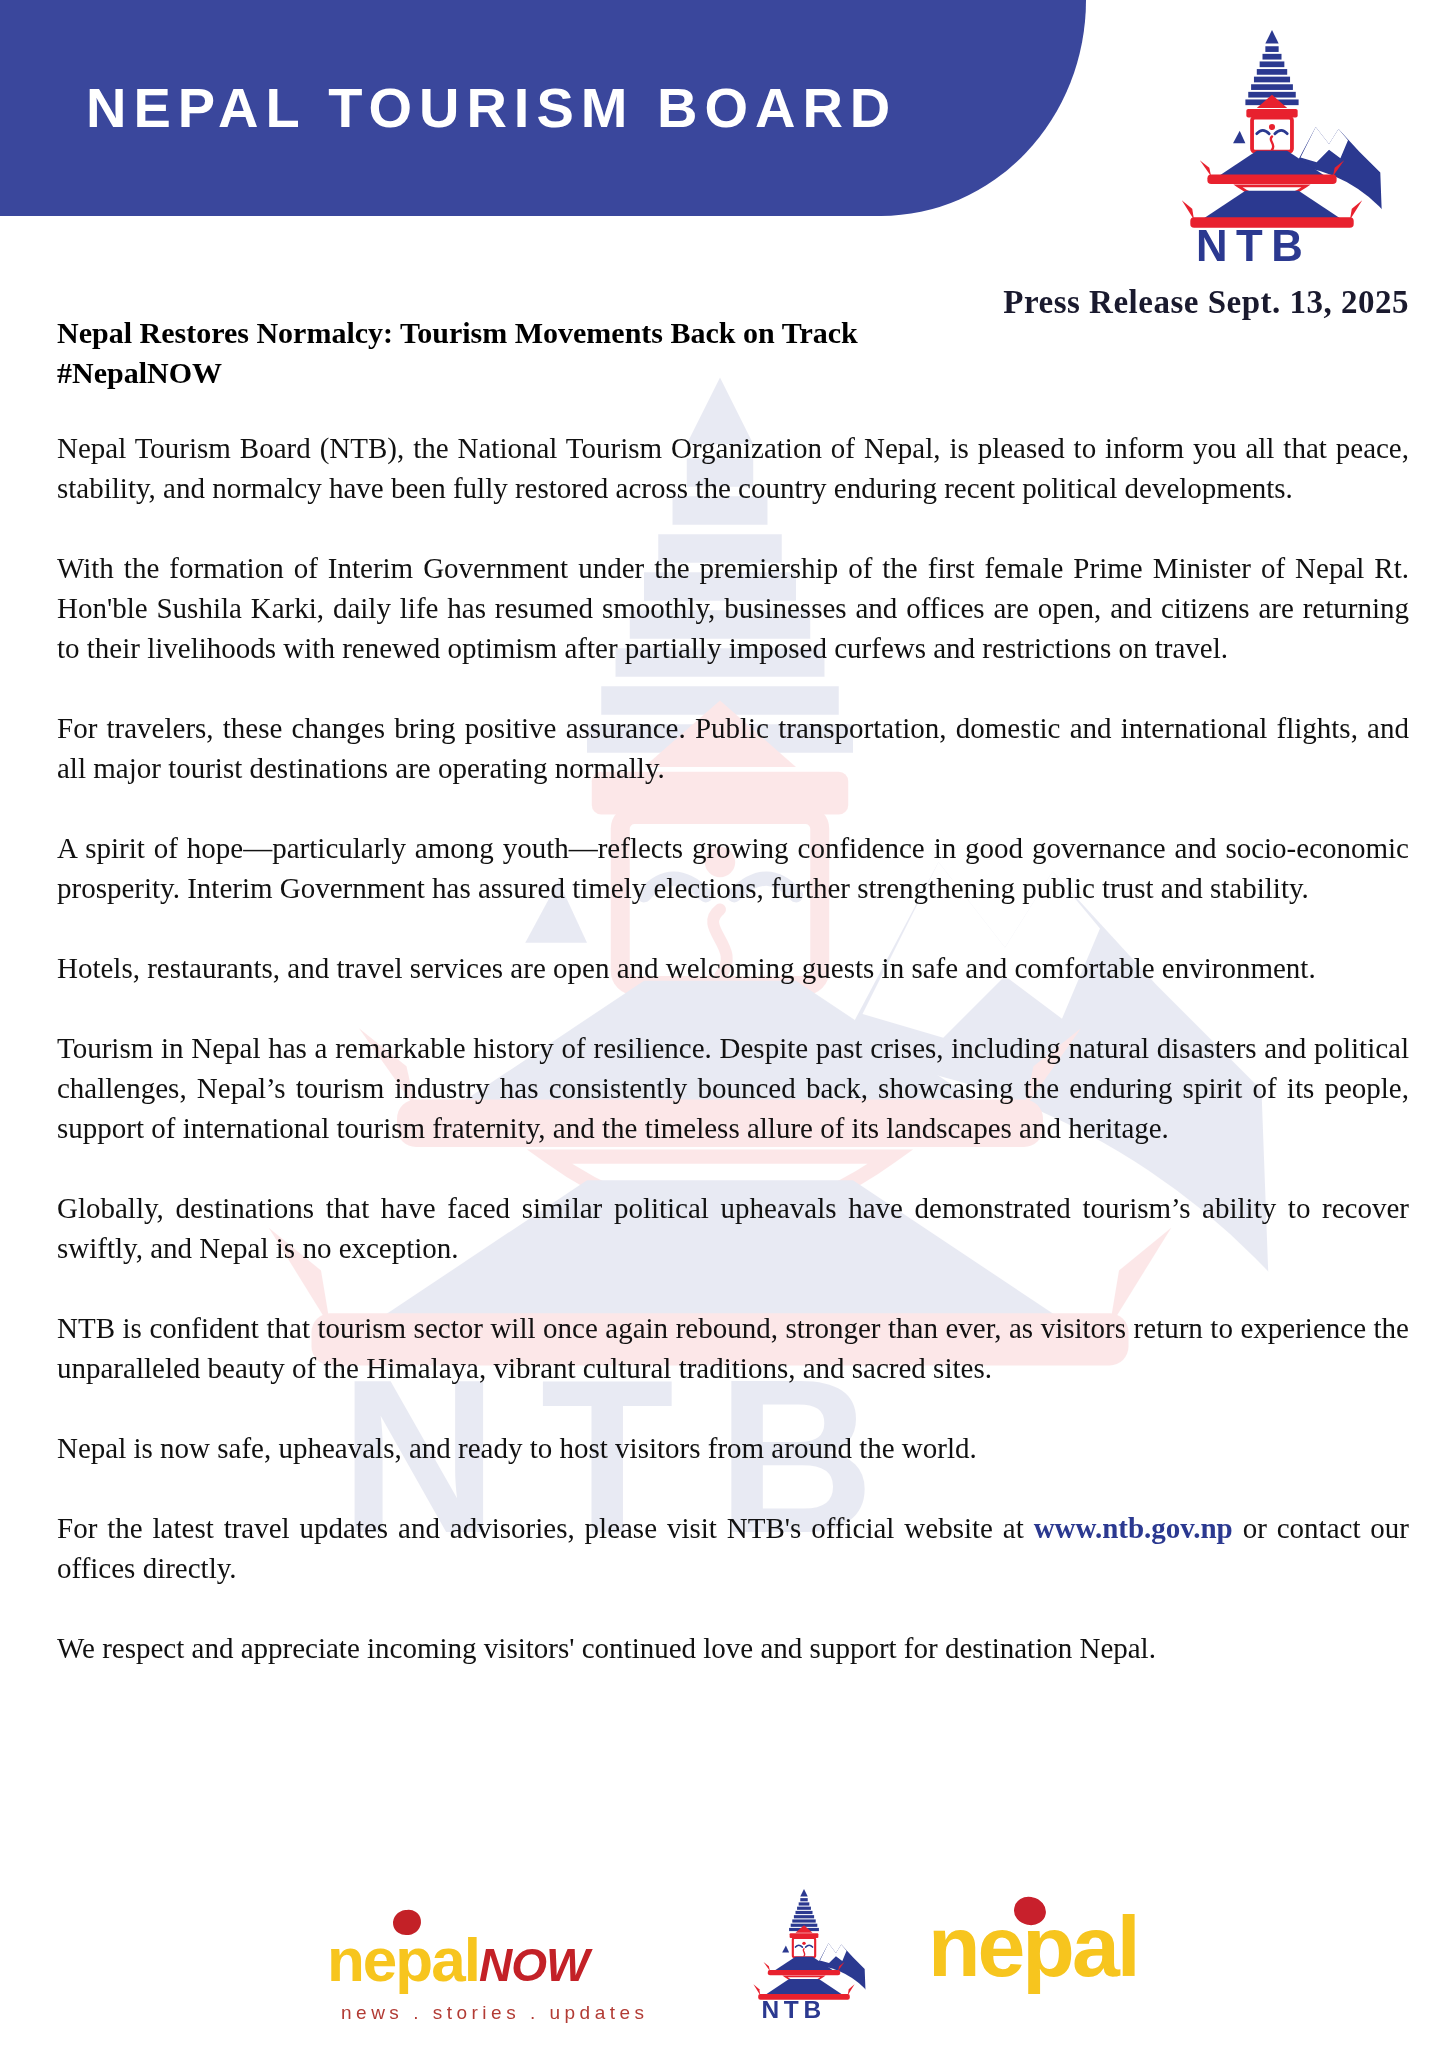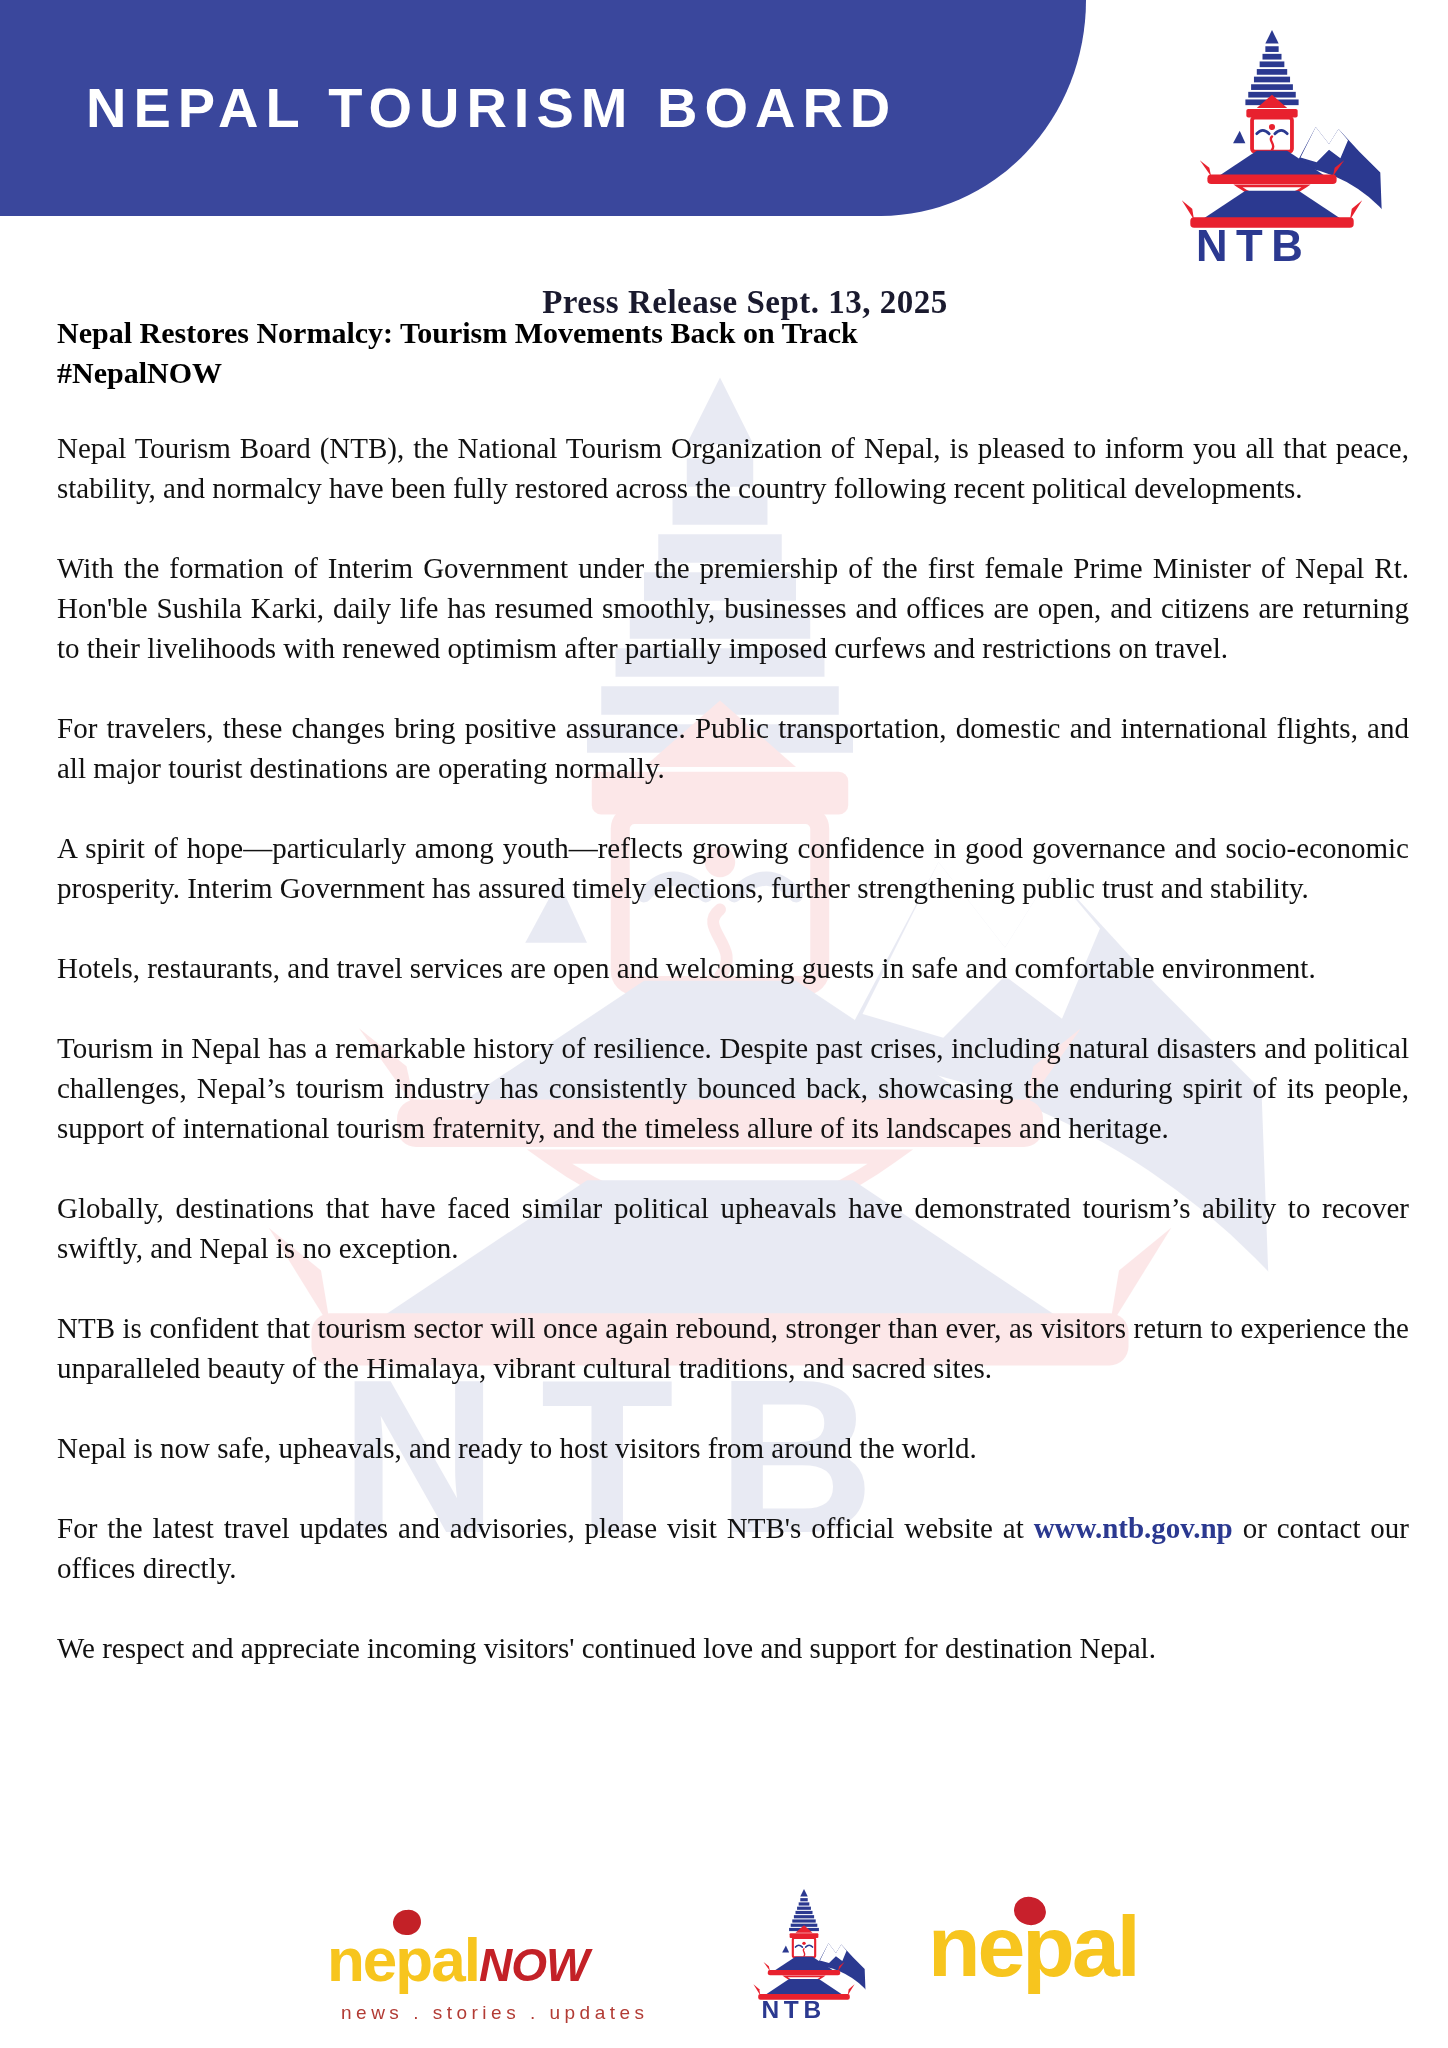--- a/index.html
+++ b/index.html
@@ -60,23 +60,23 @@
 
   
   .content {
     position: absolute;
     left: 57px; top: 0;
     width: 1352px;
     z-index: 2;
   }
   .dateline {
     position: absolute;
-    top: 284px; left: 12px;
+    top: 284px; left: 0;
     width: 100%;
-    text-align: center;
+    text-align: right;
     font-size: 33px;
     font-weight: 600;
     color: #1a1a2e;
     letter-spacing: 0.5px;
   }
   .headline {
     position: absolute;
     top: 313px; left: 0;
     width: 100%;
     font-weight: bold;
@@ -237,21 +237,21 @@
   <div class="content">
 
     <div class="dateline">Press Release Sept. 13, 2025</div>
 
     <div class="headline">
       <div>Nepal Restores Normalcy: Tourism Movements Back on Track</div>
       <div>#NepalNOW</div>
     </div>
 
     <div class="body">
-      <p>Nepal Tourism Board (NTB), the National Tourism Organization of Nepal, is pleased to inform you all that peace, stability, and normalcy have been fully restored across the country following recent political developments.</p>
+      <p>Nepal Tourism Board (NTB), the National Tourism Organization of Nepal, is pleased to inform you all that peace, stability, and normalcy have been fully restored across the country enduring recent political developments.</p>
       <p>With the formation of Interim Government under the premiership of the first female Prime Minister of Nepal Rt. Hon'ble Sushila Karki, daily life has resumed smoothly, businesses and offices are open, and citizens are returning to their livelihoods with renewed optimism after partially imposed curfews and restrictions on travel.</p>
       <p>For travelers, these changes bring positive assurance. Public transportation, domestic and international flights, and all major tourist destinations are operating normally.</p>
       <p>A spirit of hope—particularly among youth—reflects growing confidence in good governance and socio-economic prosperity. Interim Government has assured timely elections, further strengthening public trust and stability.</p>
       <p>Hotels, restaurants, and travel services are open and welcoming guests in safe and comfortable environment.</p>
       <p>Tourism in Nepal has a remarkable history of resilience. Despite past crises, including natural disasters and political challenges, Nepal’s tourism industry has consistently bounced back, showcasing the enduring spirit of its people, support of international tourism fraternity, and the timeless allure of its landscapes and heritage.</p>
       <p>Globally, destinations that have faced similar political upheavals have demonstrated tourism’s ability to recover swiftly, and Nepal is no exception.</p>
       <p>NTB is confident that tourism sector will once again rebound, stronger than ever, as visitors return to experience the unparalleled beauty of the Himalaya, vibrant cultural traditions, and sacred sites.</p>
       <p>Nepal is now safe, upheavals, and ready to host visitors from around the world.</p>
       <p>
         <span>For the latest travel updates and advisories, please visit NTB's official website at </span><span class="website-link">www.ntb.gov.np</span><span> or contact our offices directly.</span>

